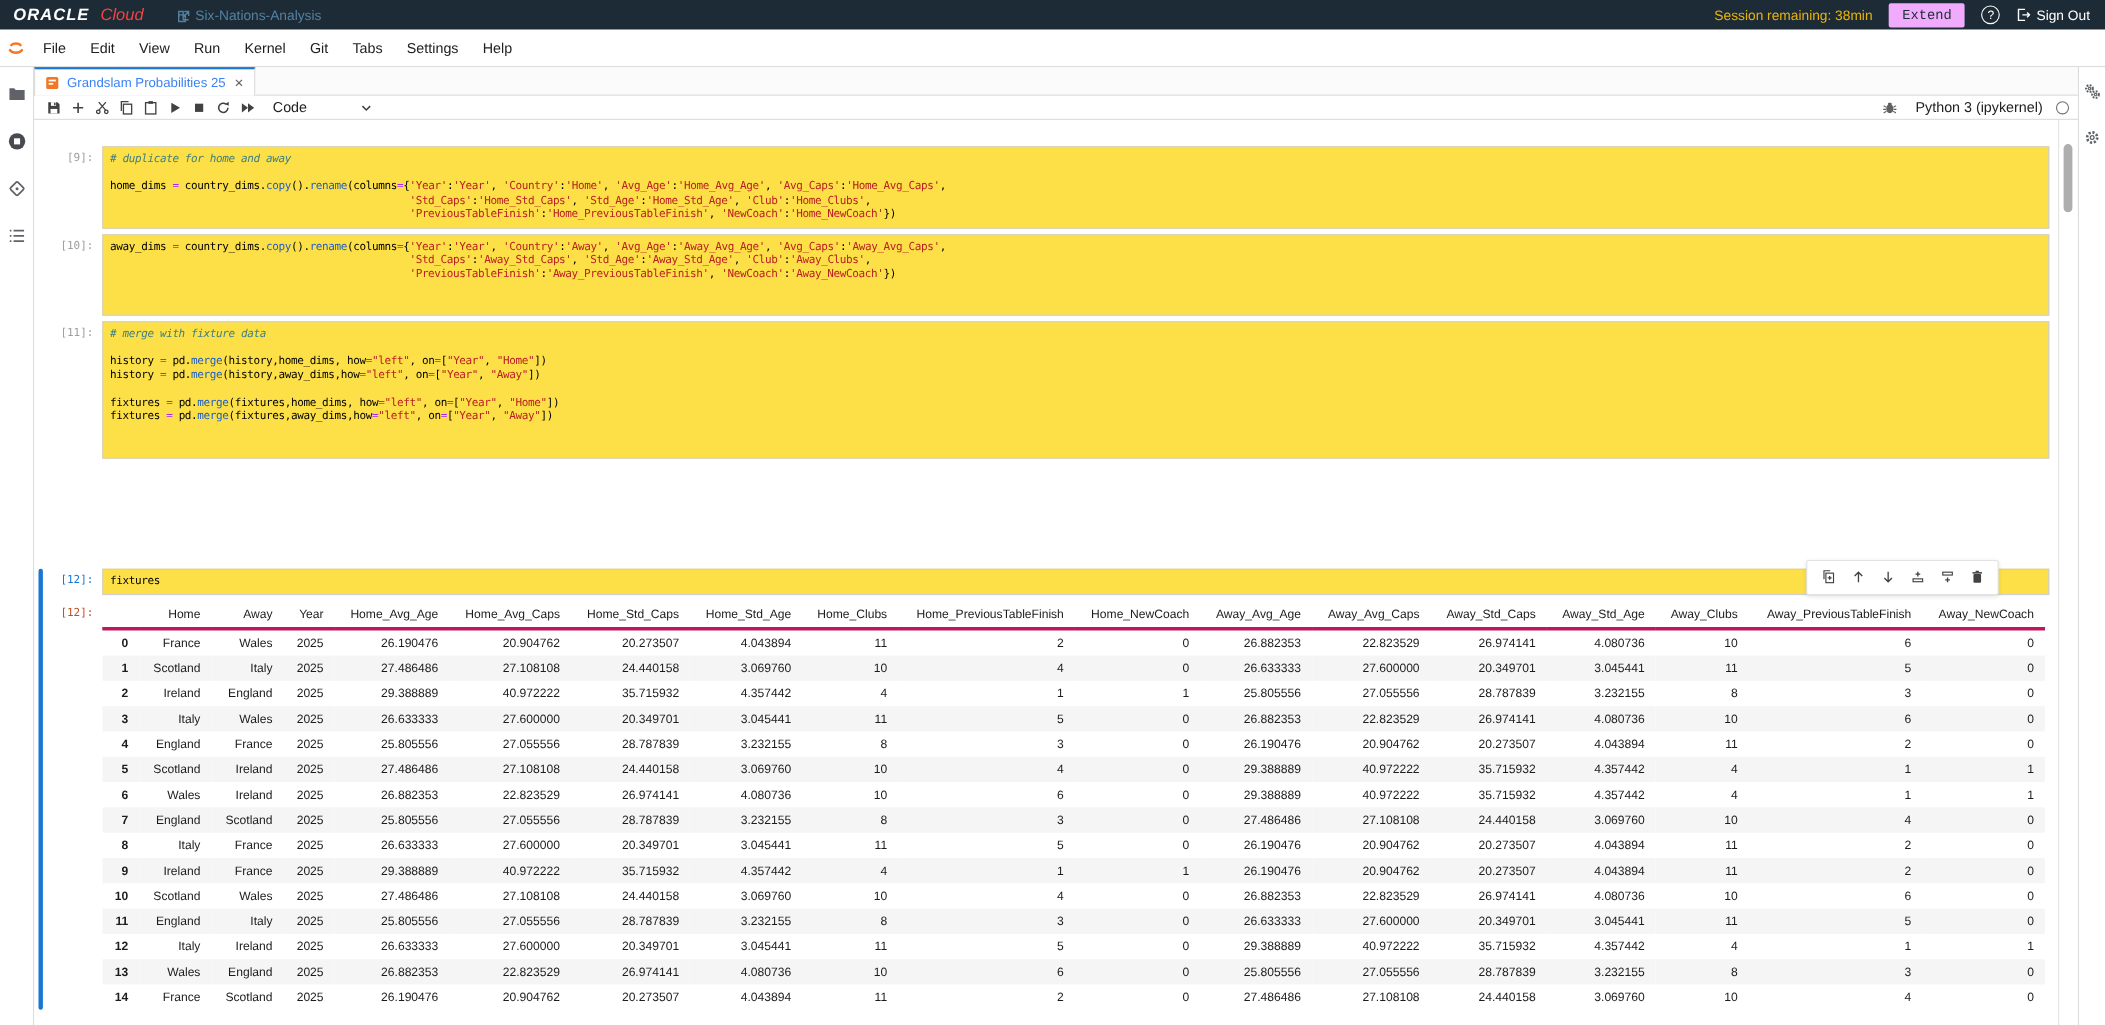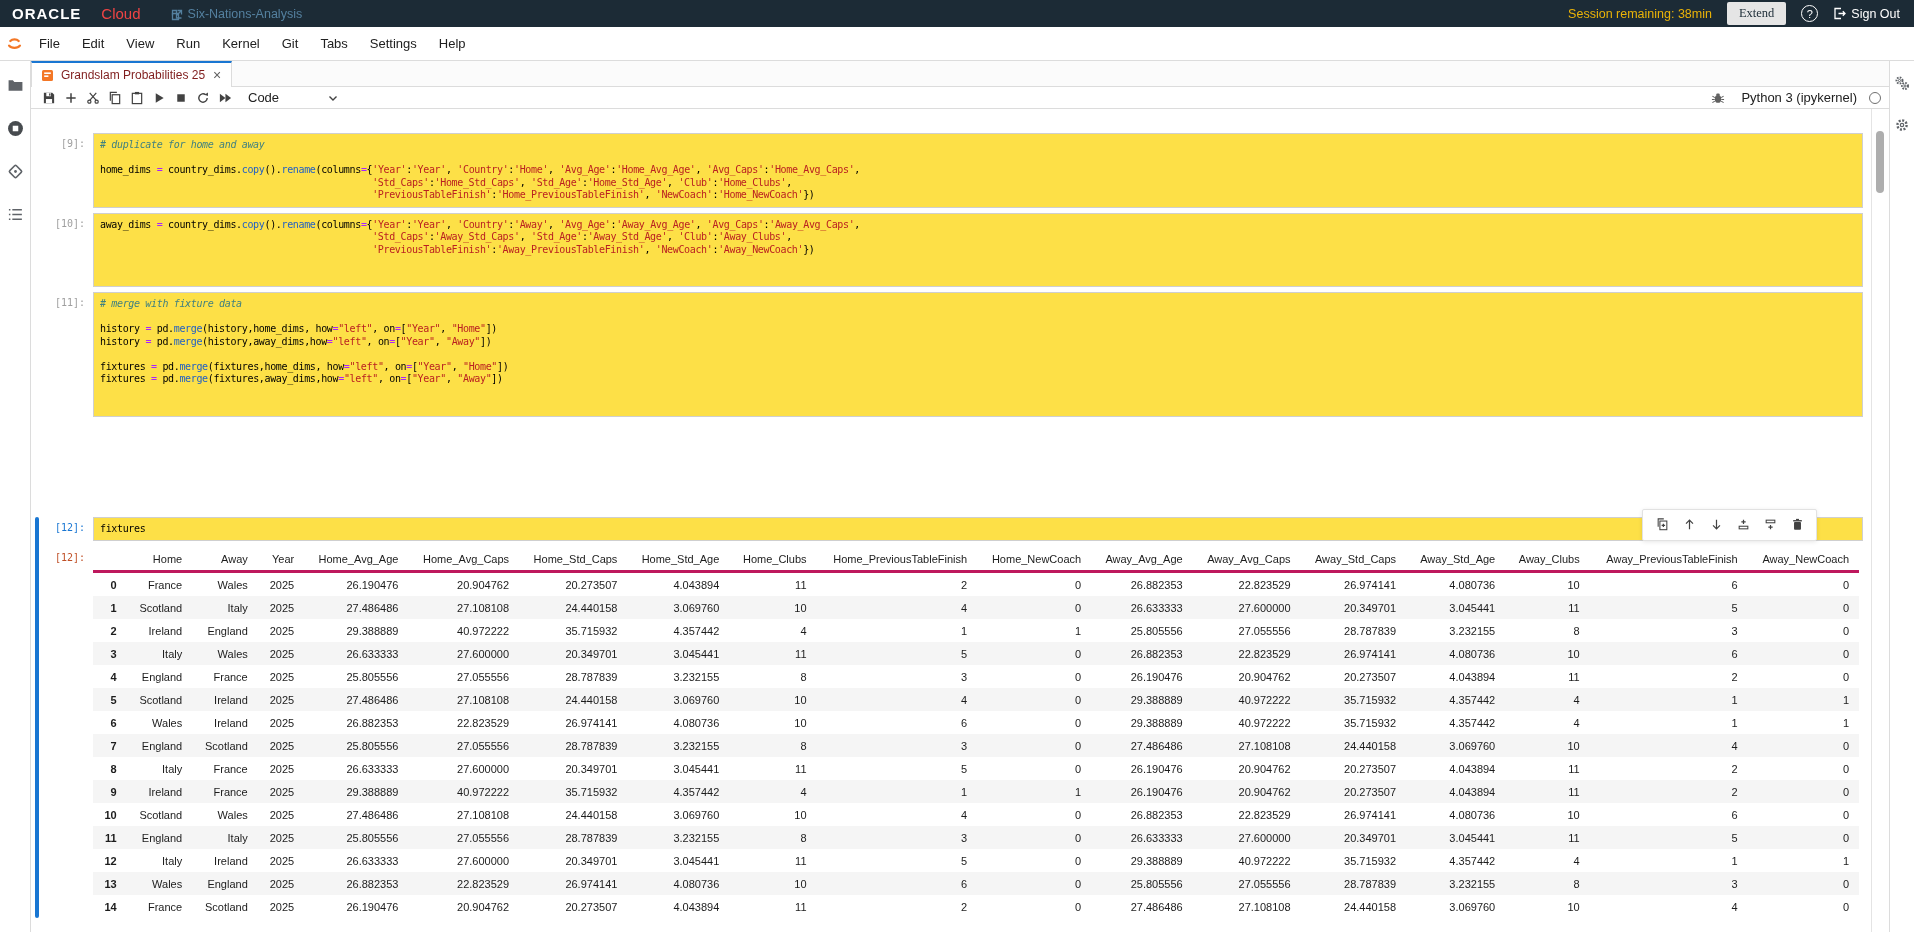--- a/index.html
+++ b/index.html
@@ -4,44 +4,44 @@
 <style>
   * { box-sizing: border-box; }
   html,body { margin:0; padding:0; }
   body {
     width:1914px; height:932px; overflow:hidden; background:#fff;
     font-family:"Liberation Sans", sans-serif; color:#212121;
     -webkit-font-smoothing:antialiased;
   }
   
   .topbar { height:27px; background:#1c2b36; display:flex; align-items:center; padding:0 14px 0 12px; color:#fff; }
-  .brand { display:flex; align-items:baseline; gap:20px; }
+  .brand { display:flex; align-items:baseline; gap:10px;font-style:italic; }
   .brand-bold { font-weight:bold; font-size:15px; letter-spacing:1px; }
   .brand-light { font-size:15px; font-weight:normal; color:#ef4444; }
   .project-link { display:flex; align-items:flex-end; gap:5px; margin-left:30px; color:#54809f; font-size:12.5px; cursor:pointer; }
   .topbar-right { margin-left:auto; display:flex; align-items:center; gap:15px; font-size:12.5px; }
   .session-text { color:#eab308; }
-  .extend-btn { background:#e5e5e5; color:#1c2b36; font-size:12.5px; padding:4px 12px; border:none; border-radius:2px; cursor:pointer; font-family:Liberation Serif, serif; }
+  .extend-btn { background:#f0abfc; color:#1c2b36; font-size:12.5px; padding:4px 12px; border:none; border-radius:2px; cursor:pointer; font-family:Liberation Mono, monospace; }
   .help-circle { width:17px; height:17px; border:1.5px solid #fff; border-radius:50%; display:flex; align-items:center; justify-content:center; font-size:11px; cursor:pointer; }
   .signout { display:flex; align-items:center; gap:5px; cursor:pointer; color:#fff; }
   
   .menubar { height:34px; display:flex; align-items:center; border-bottom:1px solid #dcdcdc; background:#fff; }
   .jlogo { width:28px; display:flex; justify-content:center; align-items:center; }
   .menu-items { display:flex; align-items:flex-end; }
   .menu-item { padding:0 11px; font-size:13px; color:#212121; cursor:pointer; }
   
   .workspace { display:flex; height:871px; }
   .left-sidebar { width:31px; border-right:1px solid #dcdcdc; display:flex; flex-direction:column; align-items:center; padding-top:14px; gap:23px; color:#5f6368; flex:none; }
   .side-btn { width:20px; height:20px; display:flex; align-items:center; justify-content:center; cursor:pointer; }
   .center { flex:1; display:flex; flex-direction:column; min-width:0; }
   .right-sidebar { width:25px; border-left:1px solid #dcdcdc; display:flex; flex-direction:column; align-items:center; padding-top:12px; gap:22px; color:#5f6368; flex:none; }
   
   .tabbar { height:26px; display:flex; align-items:stretch; border-bottom:1px solid #dcdcdc; background:#fbfbfb; }
   .tab { display:flex; align-items:center; gap:7px; padding:0 9px; background:#fff; border-right:1px solid #dcdcdc; border-left:1px solid #dcdcdc; border-top:2px solid #1976d2; font-size:12px; cursor:pointer; margin-bottom:-1px; }
-  .tab-title { color:#7f1d1d; }
+  .tab-title { color:#3b82f6; }
   .tab-close { color:#616161; font-size:14px; line-height:1; padding:0 1px; cursor:pointer; }
   
   .toolbar { height:22px; display:flex; align-items:center; padding:0 8px 0 7px; border-bottom:1px solid #dcdcdc; color:#424242; }
   .tb-btn { width:22px; height:20px; display:flex; align-items:center; justify-content:center; cursor:pointer; flex:none; }
   .celltype { display:flex; align-items:center; gap:48px; margin-left:12px; font-size:13px; color:#212121; cursor:pointer; }
   .toolbar-right { margin-left:auto; display:flex; align-items:center; gap:12px; }
   .kernel-name { font-size:13px; color:#212121; cursor:pointer; }
   .kernel-status { width:12px; height:12px; border:1px solid #707070; border-radius:50%; }
   
   .nbrow { flex:1; display:flex; min-height:0; }

